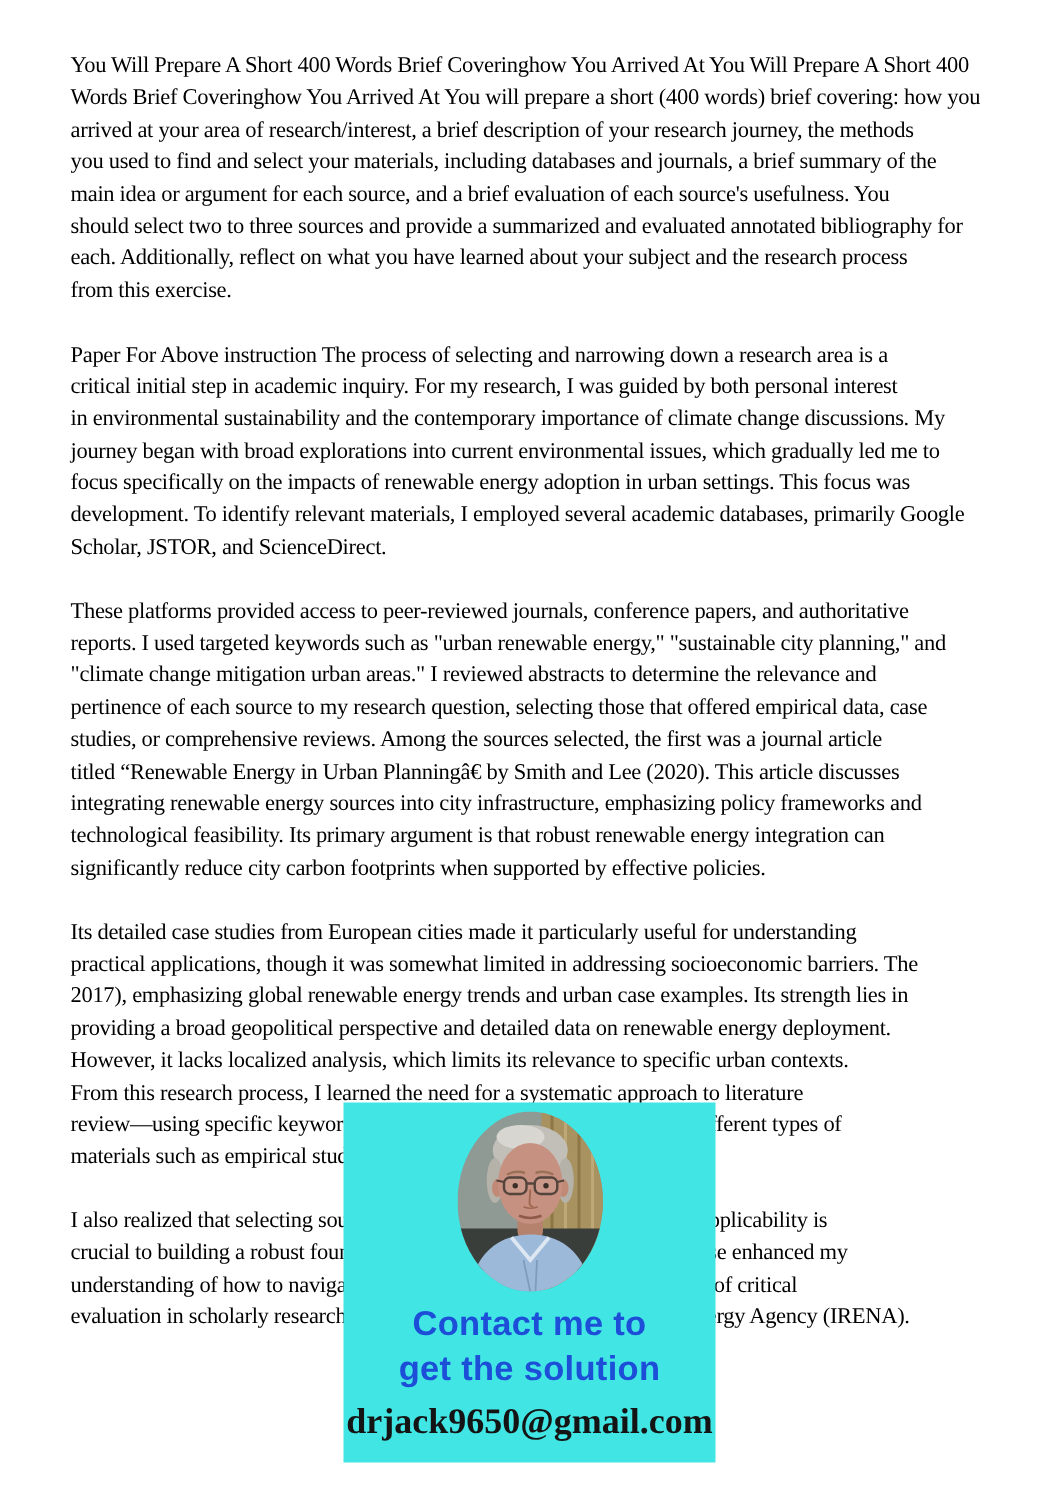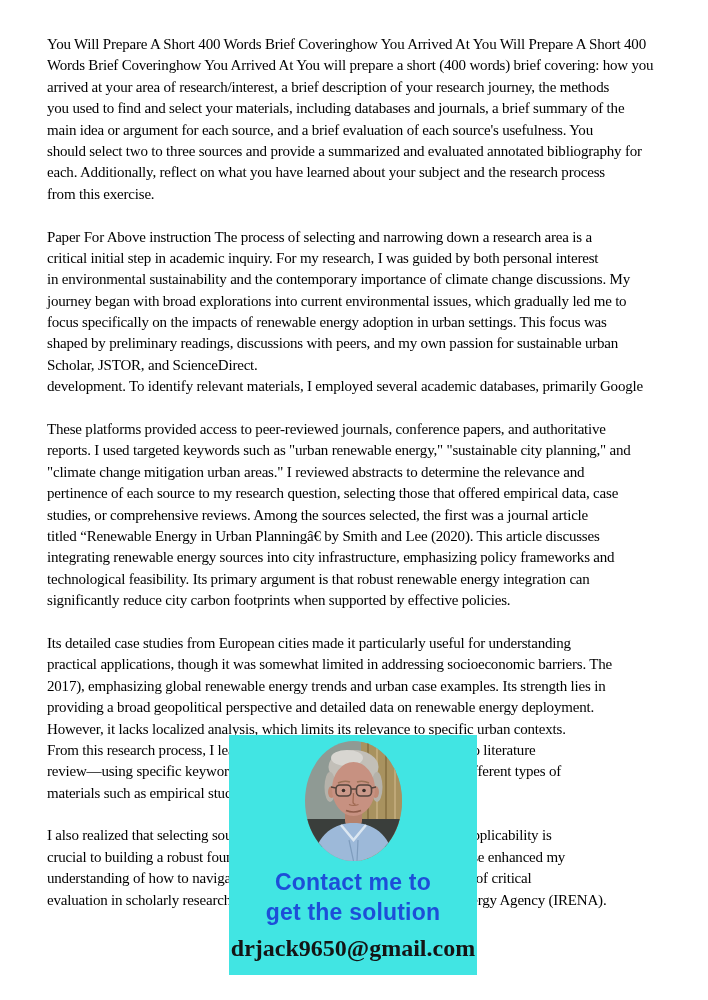--- a/index.html
+++ b/index.html
@@ -80,23 +80,22 @@
         <div class="line">should select two to three sources and provide a summarized and evaluated annotated bibliography for</div>
         <div class="line">each. Additionally, reflect on what you have learned about your subject and the research process</div>
         <div class="line">from this exercise.</div>
       </div>
       <div class="para">
         <div class="line">Paper For Above instruction The process of selecting and narrowing down a research area is a</div>
         <div class="line">critical initial step in academic inquiry. For my research, I was guided by both personal interest</div>
         <div class="line">in environmental sustainability and the contemporary importance of climate change discussions. My</div>
         <div class="line">journey began with broad explorations into current environmental issues, which gradually led me to</div>
         <div class="line">focus specifically on the impacts of renewable energy adoption in urban settings. This focus was</div>
-        <div class="line">shaped by preliminary readings, discussions with peers, and my own passion for sustainable urban</div>
+        <div class="line">development. To identify relevant materials, I employed several academic databases, primarily Google</div>
         <div class="line">Scholar, JSTOR, and ScienceDirect.</div>
-        <div class="line">development. To identify relevant materials, I employed several academic databases, primarily Google</div>
       </div>
       <div class="para">
         <div class="line">These platforms provided access to peer-reviewed journals, conference papers, and authoritative</div>
         <div class="line">reports. I used targeted keywords such as "urban renewable energy," "sustainable city planning," and</div>
         <div class="line">"climate change mitigation urban areas." I reviewed abstracts to determine the relevance and</div>
         <div class="line">pertinence of each source to my research question, selecting those that offered empirical data, case</div>
         <div class="line">studies, or comprehensive reviews. Among the sources selected, the first was a journal article</div>
         <div class="line">titled “Renewable Energy in Urban Planningâ€ by Smith and Lee (2020). This article discusses</div>
         <div class="line">integrating renewable energy sources into city infrastructure, emphasizing policy frameworks and</div>
         <div class="line">technological feasibility. Its primary argument is that robust renewable energy integration can</div>

